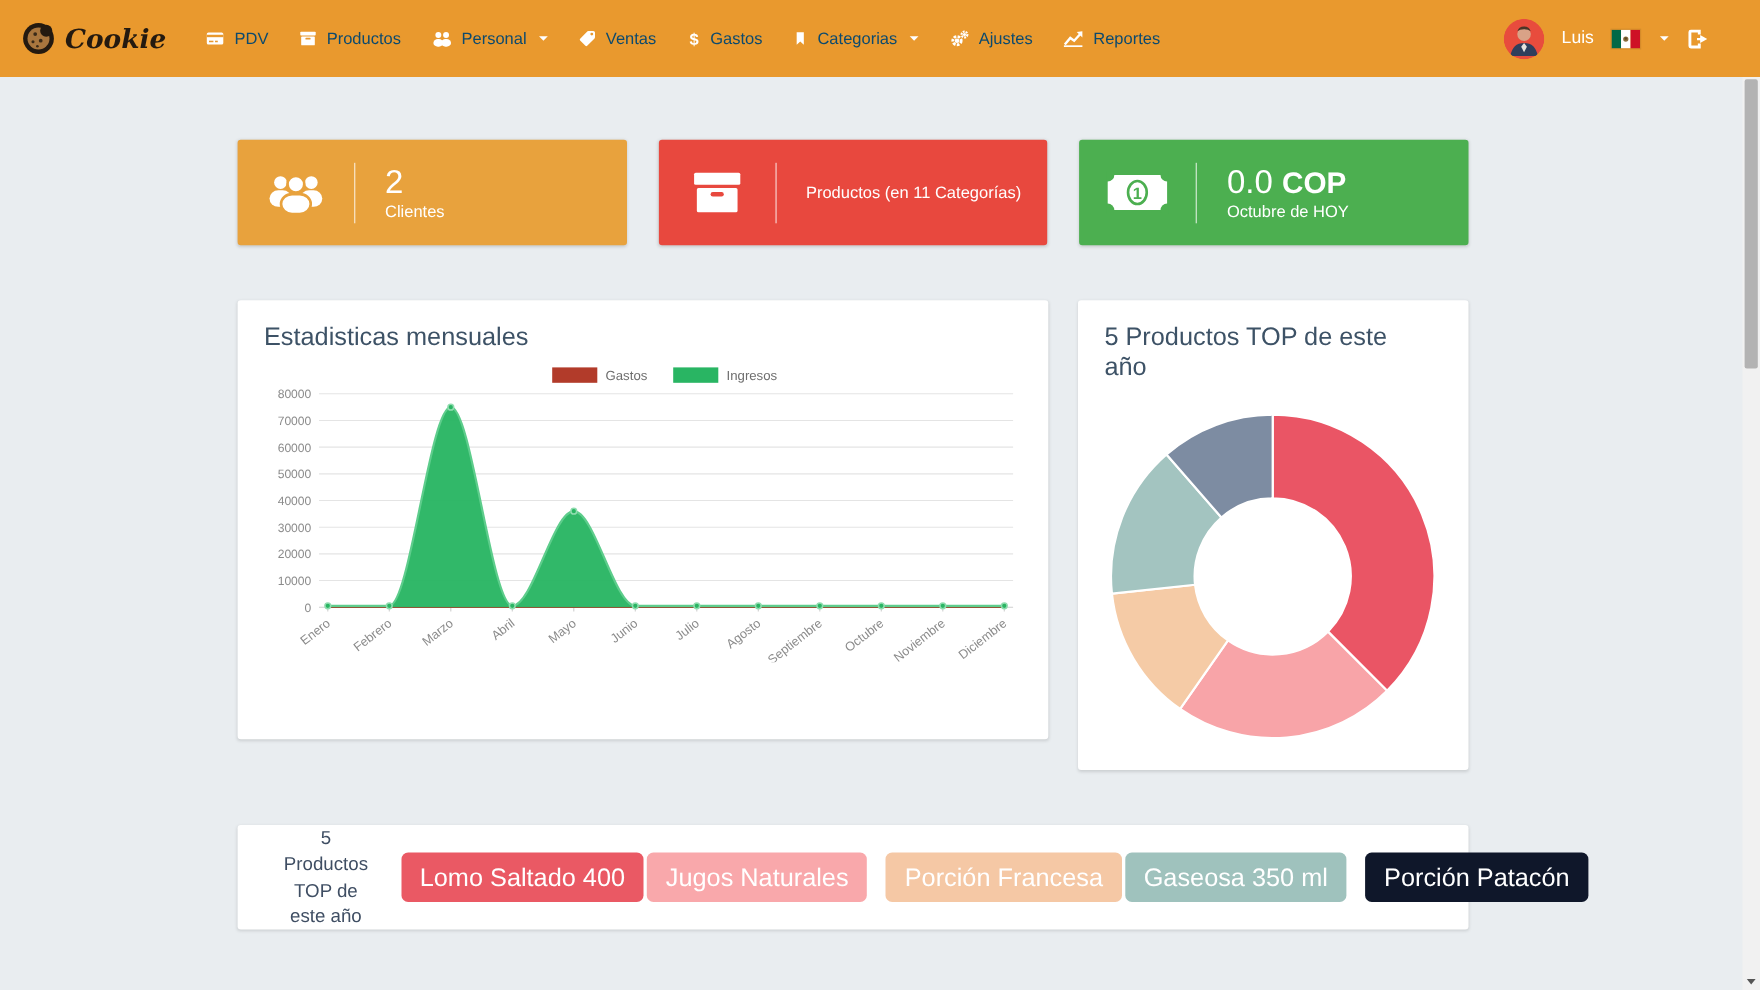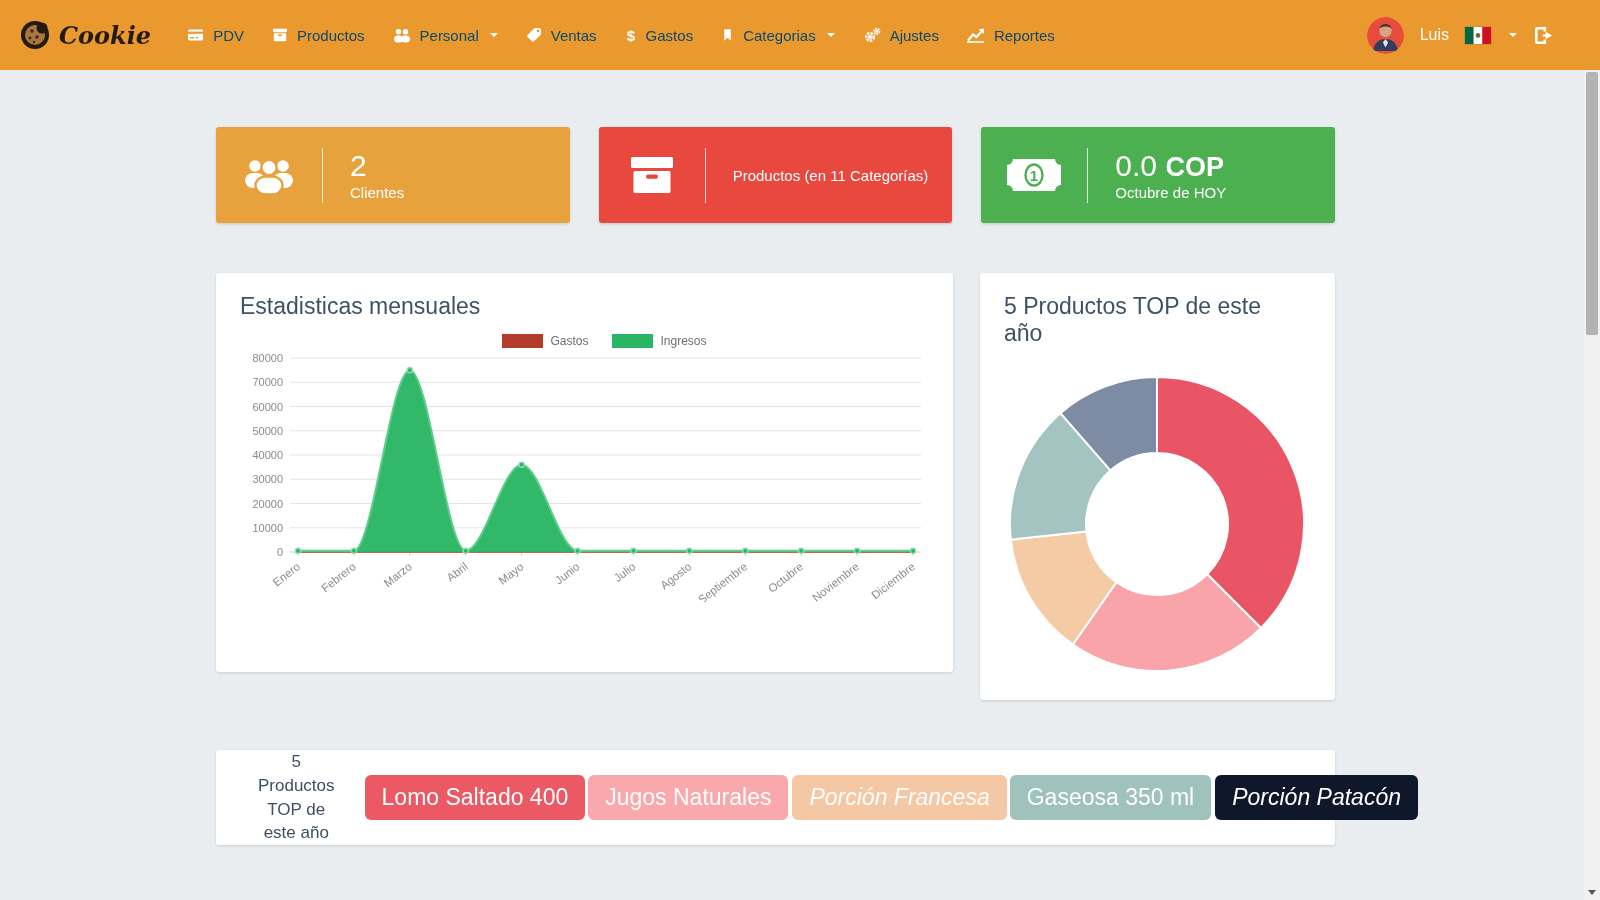--- a/index.html
+++ b/index.html
@@ -38,21 +38,21 @@
   .card-title{font-size:23px;color:#3d5266;font-weight:400;line-height:1.18;}
   .donut-card .card-title{width:285px;}
   .legend{display:flex;justify-content:center;gap:24px;margin:14px 0 2px 40px;}
   .legend-item{display:flex;align-items:center;gap:7px;font-size:12px;color:#6e6e6e;}
   .legend-swatch{width:41px;height:14px;}
   
   .footer-card{height:95px;display:flex;align-items:center;padding:0 24px;box-sizing:border-box;}
   .footer-title{width:172px;text-align:center;font-size:17px;color:#3f4e63;line-height:1.4;margin:0 30px 0 18px;}
   .badges{display:flex;align-items:center;gap:3px;}
   .badge{padding:9px 17px;border-radius:6px;color:#fff;font-size:23px;white-space:nowrap;}
-  .badge.gap-before{margin-left:1px;font-style:italic;}
+  .badge.gap-before{margin-left:14px;}
   
   .scrollbar{position:absolute;top:70px;right:0;bottom:0;width:16px;background:#f1f1f1;}
   .scroll-thumb{position:absolute;top:2px;left:2px;width:12px;height:263px;background:#b3b3b3;border-radius:2px;cursor:pointer;}
   .scroll-arrow-down{position:absolute;bottom:5px;left:4px;width:0;height:0;cursor:pointer;
     border-left:4px solid transparent;border-right:4px solid transparent;border-top:5px solid #555;}
   svg text{font-family:"Liberation Sans",sans-serif;}
 </style>
 </head>
 <body>
 

